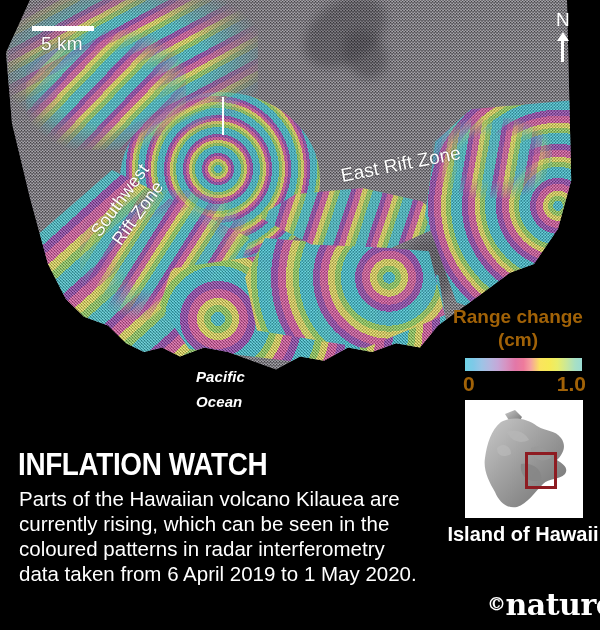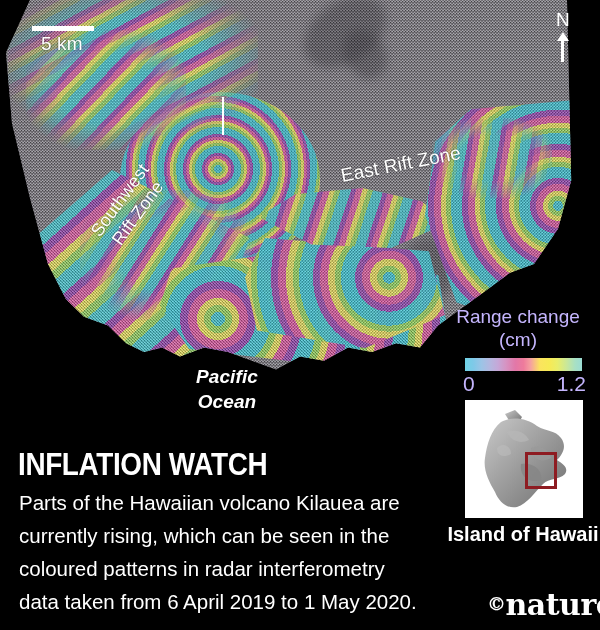--- a/index.html
+++ b/index.html
@@ -59,30 +59,30 @@
   .mlabel{position:absolute;color:#fff;font-weight:400;letter-spacing:.1px;
           text-shadow:0 0 2px rgba(0,0,0,.55);white-space:pre;}
   #scalebar{position:absolute;left:32px;top:26px;width:62px;height:5px;background:#fff;}
   #scalebar-label{position:absolute;left:41px;top:33px;font-size:19px;}
   #summit-label{position:absolute;left:196px;top:42px;font-size:19px;line-height:23px;text-align:center;}
   #summit-leader{position:absolute;left:222px;top:97px;width:2px;height:38px;background:#fff;}
   #erz-label{position:absolute;left:341px;top:165px;font-size:19px;
      transform:rotate(-11deg);transform-origin:left center;}
   #srz-label{position:absolute;left:86px;top:228px;font-size:18px;line-height:22px;
      transform:rotate(-54deg);transform-origin:left top;text-align:center;}
-  #ocean-label{position:absolute;left:196px;top:364px;font-size:19px;line-height:25px;
-     font-style:italic;font-weight:600;text-align:center;}
+  #ocean-label{position:absolute;left:196px;top:364px;font-size:15px;line-height:25px;
+     font-style:italic;font-weight:600;}
   #north{position:absolute;left:556px;top:10px;color:#fff;text-align:center;}
   #north .n{font-size:19px;line-height:20px;}
   #north .arrow{display:block;margin:2px auto 0;width:0;height:0;
      border-left:6px solid transparent;border-right:6px solid transparent;border-bottom:9px solid #fff;}
   #north .shaft{display:block;margin:0 auto;width:3px;height:21px;background:#fff;}
 
   
-  #legend{position:absolute;left:443px;top:305px;width:150px;color:#c4b5fd;}
+  #legend{position:absolute;left:443px;top:305px;width:150px;color:#a16207;font-weight:bold;}
   #legend .title{font-size:19px;line-height:23px;text-align:center;}
   #cbar{margin:7px 0 0 22px;width:117px;height:13px;
     background:linear-gradient(to right,
       #6fd3e6 0%, #7ec9e8 7%, #9cc4e6 14%, #b3b8e0 21%, #c5a8d8 28%,
       #d693c2 35%, #e277a8 43%, #ee7b9c 50%, #f5a0a0 56%,
       #fbe45e 64%, #f7ea55 72%, #e9ee6a 79%, #c9e79a 87%, #a8e0c4 94%, #9bdcd4 100%);}
   #cbar-ticks{position:relative;margin-left:22px;width:117px;height:24px;}
   #cbar-min{position:absolute;left:-2px;top:1px;font-size:21px;}
   #cbar-max{position:absolute;right:-4px;top:1px;font-size:21px;}
 
@@ -97,21 +97,21 @@
   
   #nature{position:absolute;left:487px;top:588px;color:#fff;font-family:"DejaVu Serif",serif;
      font-weight:bold;font-size:30px;letter-spacing:-.5px;line-height:30px;white-space:nowrap;}
   #nature .c{font-size:19px;vertical-align:5px;}
 
   
   #headline{position:absolute;left:18px;top:449px;color:#fff;
      font-size:31px;font-weight:bold;line-height:32px;letter-spacing:-.4px;
      transform:scaleX(.90);transform-origin:left top;}
   #body{position:absolute;left:19px;top:486px;width:400px;color:#fff;
-     font-size:20.5px;line-height:33px;font-weight:300;}
+     font-size:20.5px;line-height:25px;font-weight:300;}
 </style>
 </head>
 <body>
 
 <div id="page">
 
   <div id="map-panel">
 
     <div id="swath">
       <div class="speckle"></div>
@@ -202,21 +202,21 @@
       <span class="shaft"></span>
     </div>
   </div>
 
   <div id="legend">
     <div class="title">Range
 change (cm)</div>
     <div id="cbar"></div>
     <div id="cbar-ticks">
       <span id="cbar-min">0</span>
-      <span id="cbar-max">1.2</span>
+      <span id="cbar-max">1.0</span>
     </div>
   </div>
 
   <div id="inset">
     <svg id="inset-island" viewBox="0 0 95 103">
       <defs>
         <linearGradient id="relief" x1="0" y1="0" x2="1" y2="1">
           <stop offset="0%" stop-color="#c9c9c9"></stop>
           <stop offset="35%" stop-color="#a8a8a8"></stop>
           <stop offset="65%" stop-color="#8d8d8d"></stop>

